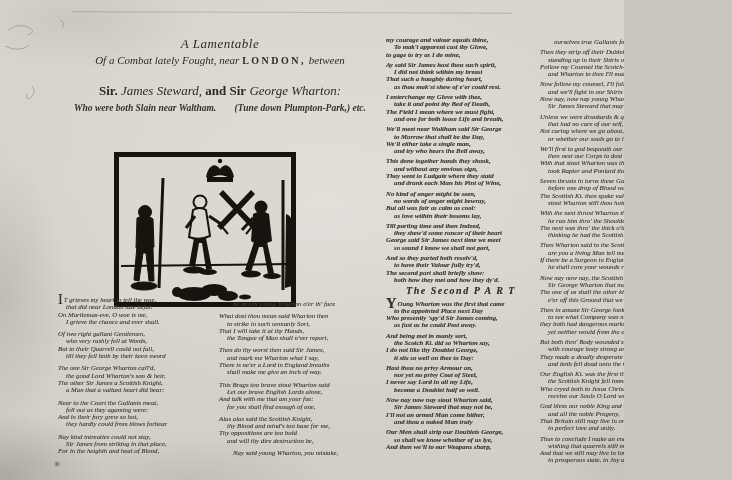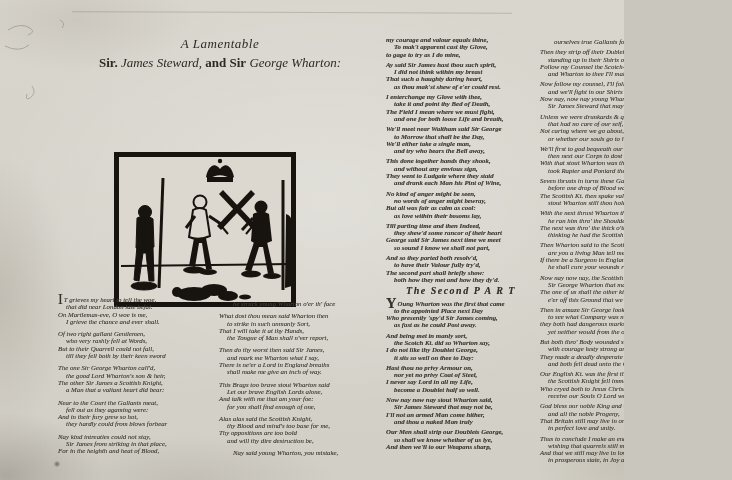--- a/index.html
+++ b/index.html
@@ -23,21 +23,21 @@
   .ink-spot{position:absolute;left:53px;top:461px;width:8px;height:6px;border-radius:50%;
     background:radial-gradient(circle, rgba(40,38,33,.55), rgba(40,38,33,0) 70%);}
   .scribble{position:absolute;left:2px;top:16px;opacity:.35;}
   
   .title-block{position:absolute;left:50px;top:36px;width:340px;text-align:center;color:#2d2a25;}
   .kicker{font-style:italic;font-size:13px;letter-spacing:.5px;}
   .main-title{font-size:37px;line-height:38px;letter-spacing:19px;margin-top:1px;margin-left:14px;
     text-shadow:0 0 .6px rgba(40,38,33,.7);}
   .subtitle{font-style:italic;font-size:11px;margin-top:2px;}
   .subtitle .city{font-style:normal;font-weight:bold;letter-spacing:2.5px;font-size:10px;}
-  .combatants{font-size:13px;margin-top:3px;font-family:Liberation Serif, serif;}
+  .combatants{font-size:13px;margin-top:17px;font-family:Liberation Serif, serif;}
   .combatants .roman{font-weight:bold;font-style:normal;}
   .combatants .ital{font-style:italic;}
   .tuneline{font-size:9.5px;font-style:italic;font-weight:bold;margin-top:4px;color:#34312b;}
   .tuneline .tune{margin-left:16px;}
   
   .woodcut{position:absolute;left:114px;top:152px;width:182px;height:158px;}
   
   .col{position:absolute;font-style:italic;font-size:6.8px;line-height:7.3px;color:#423f38;
     text-shadow:0 0 .5px rgba(66,63,56,.55);}
   .col .line{white-space:nowrap;}
@@ -68,25 +68,34 @@
     <g fill="none" stroke="#5c584f" stroke-width="1">
       <path d="M6 14 q12 -8 22 -2 q6 4 -2 7"></path>
       <path d="M3 30 q14 7 24 -1"></path>
       <path d="M30 70 q5 7 -2 12 q-5 3 -3 -4"></path>
       <path d="M58 4 q6 3 2 8"></path>
     </g>
   </svg>
 
   <div class="title-block">
     <div class="kicker">A Lamentable</div>
+    <div class="subtitle">
+      <span>Of a Combat lately Fought, near</span>
+      <span class="city">LONDON,</span>
+      <span>between</span>
+    </div>
     <div class="combatants">
       <span class="roman">Sir.</span>
       <span class="ital">James Steward,</span>
       <span class="roman">and Sir</span>
       <span class="ital">George Wharton:</span>
+    </div>
+    <div class="tuneline">
+      <span>Who were both Slain near Waltham.</span>
+      <span class="tune">(Tune down Plumpton-Park,) etc.</span>
     </div>
   </div>
 
   <svg class="woodcut" viewBox="0 0 182 158">
     <rect x="2.5" y="2.5" width="177" height="150" fill="#dcd8cf" stroke="#17140f" stroke-width="5"></rect>
     <g fill="#17140f">
       <path d="M93 30 l26 0 0 -5 -26 0 z"></path>
       <path d="M92 25 c2 -10 8 -16 14 -8 c6 -8 12 -2 14 8 l-3 2 c-7 -5 -15 -5 -22 0 z"></path>
       <circle cx="106" cy="9" r="2.2"></circle>
     </g>

